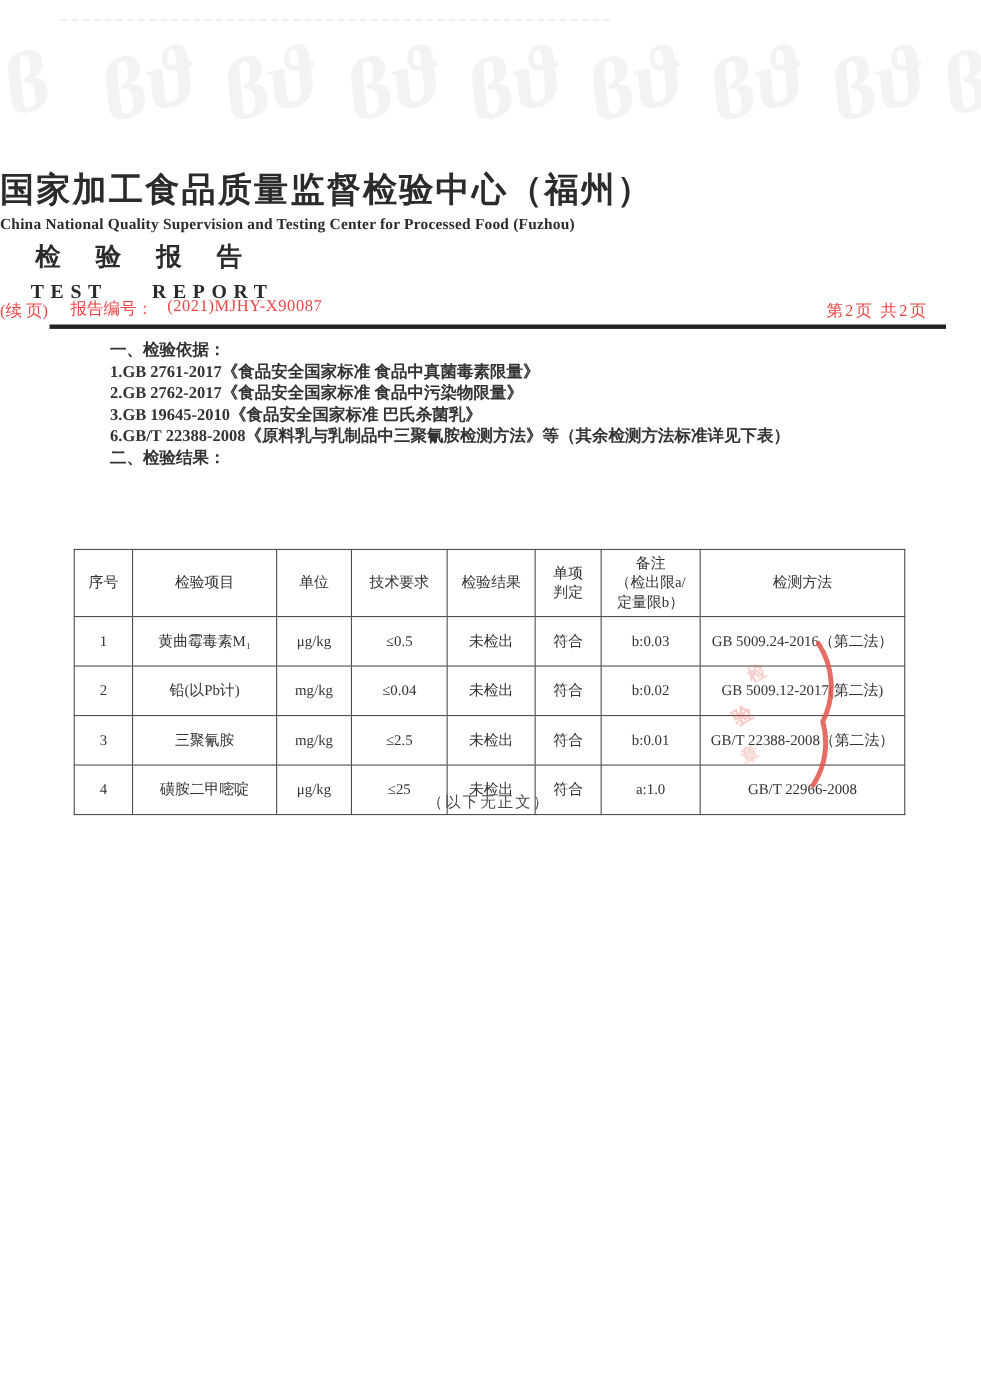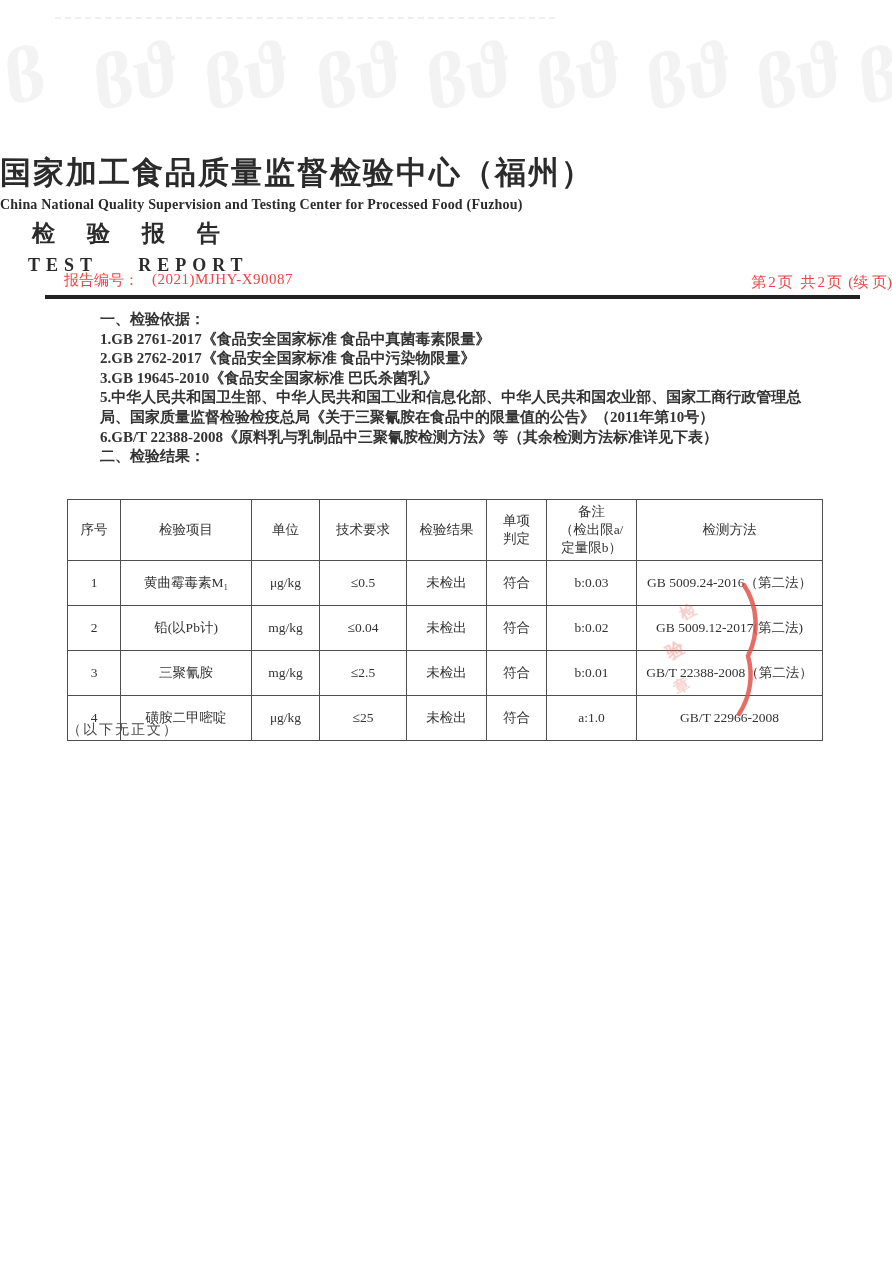--- a/index.html
+++ b/index.html
@@ -36,21 +36,21 @@
     position:absolute;top:218px;left:0;width:892px;
     font-size:23px;font-weight:bold;letter-spacing:32px;text-indent:32px;
   }
   .title-en{
     position:absolute;top:255px;left:0;width:892px;
     font-size:18px;font-weight:bold;letter-spacing:6px;word-spacing:30px;padding-left:28px;
   }
   .meta-line{position:absolute;top:271px;left:0;width:892px;height:22px;font-size:15px;color:#ef4444;}
   .report-no-label{position:absolute;left:64px;top:0;}
   .report-no{position:absolute;left:152px;top:0;letter-spacing:0.5px;}
-  .continuation{position:absolute;left:0;top:2px;width:892px;text-align:right;}
+  .continuation{position:absolute;left:0;top:2px;width:892px;text-align:left;}
   .page-indicator{position:absolute;right:48px;top:2px;letter-spacing:2px;}
   .rule{
     position:absolute;top:295px;left:45px;width:815px;height:4px;
     background:#222222;
   }
 
   
   .body-text{
     position:absolute;left:100px;top:310px;width:712px;
     font-size:15px;line-height:19.6px;color:#333;
@@ -72,21 +72,21 @@
     white-space:pre-line;
     overflow:hidden;
   }
   table.results th{height:56px;}
   table.results td{height:40px;}
   td.cell-item{text-align:left;padding-left:14px;}
   td.cell-method{text-align:left;padding-left:10px;}
 
   .footer-note{
     position:absolute;top:721px;left:67px;width:755px;
-    text-align:left;font-size:14px;color:#4a4a4a;letter-spacing:2px;
+    text-align:center;font-size:14px;color:#4a4a4a;letter-spacing:2px;
   }
 
   
   .stamp{position:absolute;left:600px;top:560px;width:230px;height:190px;pointer-events:none;}
   .stamp-mark{
     position:absolute;color:#e0544a;font-size:16px;font-weight:bold;
     filter:blur(0.6px);transform:rotate(-28deg);
   }
   .sm1{left:80px;top:42px;opacity:.30;}
   .sm2{left:66px;top:78px;opacity:.34;font-size:18px;}
@@ -121,21 +121,20 @@
     <span class="continuation">(续 页)</span>
     <span class="page-indicator">第2页  共2页</span>
   </div>
   <div class="rule"></div>
 
   <div class="body-text">
     <div class="bt-line">一、检验依据：</div>
     <div class="bt-line">1.GB 2761-2017《食品安全国家标准 食品中真菌毒素限量》</div>
     <div class="bt-line">2.GB 2762-2017《食品安全国家标准 食品中污染物限量》</div>
     <div class="bt-line">3.GB 19645-2010《食品安全国家标准 巴氏杀菌乳》</div>
-    <div class="bt-line">5.中华人民共和国卫生部、中华人民共和国工业和信息化部、中华人民共和国农业部、国家工商行政管理总局、国家质量监督检验检疫总局《关于三聚氰胺在食品中的限量值的公告》（2011年第10号）</div>
     <div class="bt-line">6.GB/T 22388-2008《原料乳与乳制品中三聚氰胺检测方法》等（其余检测方法标准详见下表）</div>
     <div class="bt-line">二、检验结果：</div>
   </div>
 
   <table class="results">
     <colgroup>
       <col style="width:53px">
         <col style="width:131px">
         <col style="width:68px">
         <col style="width:87px">

